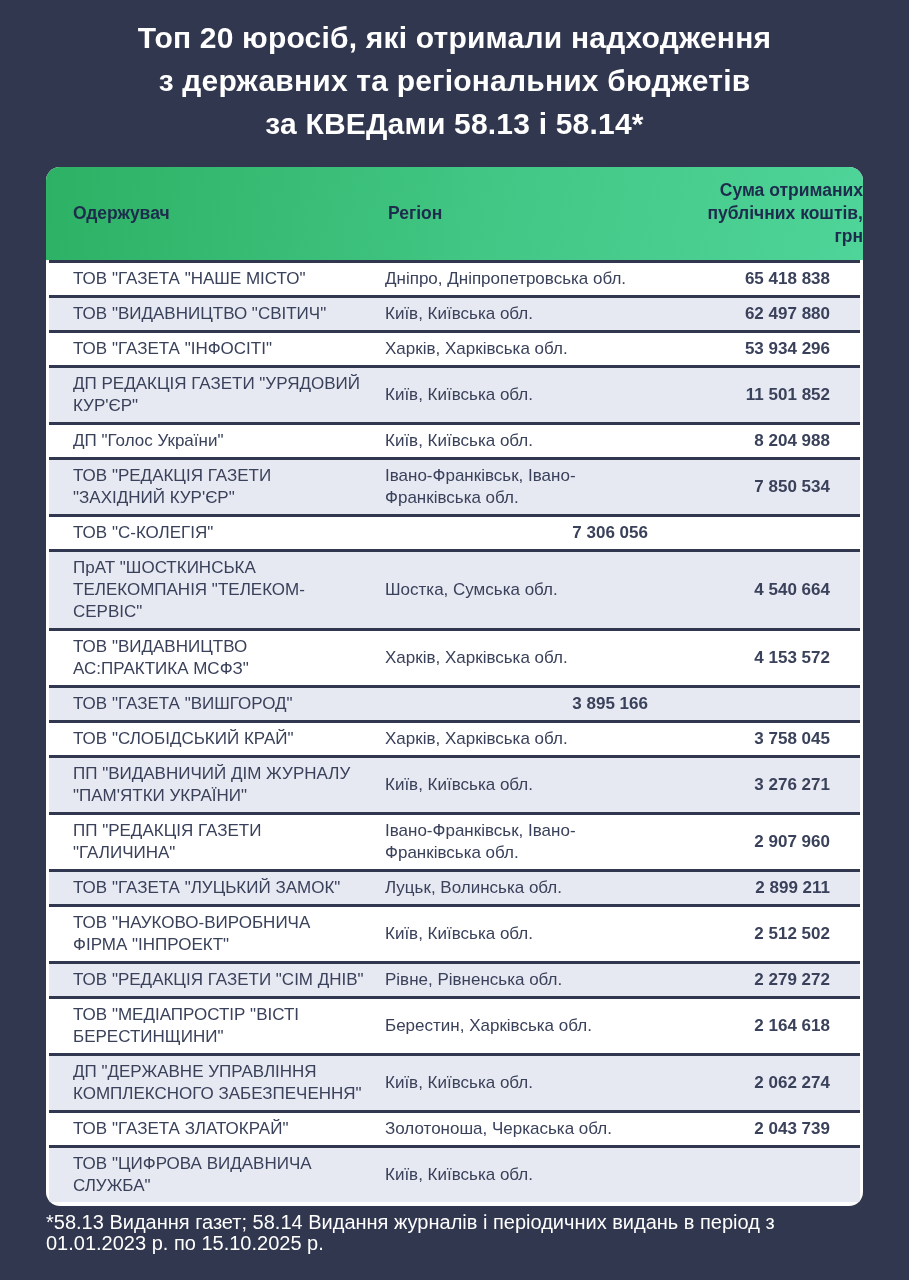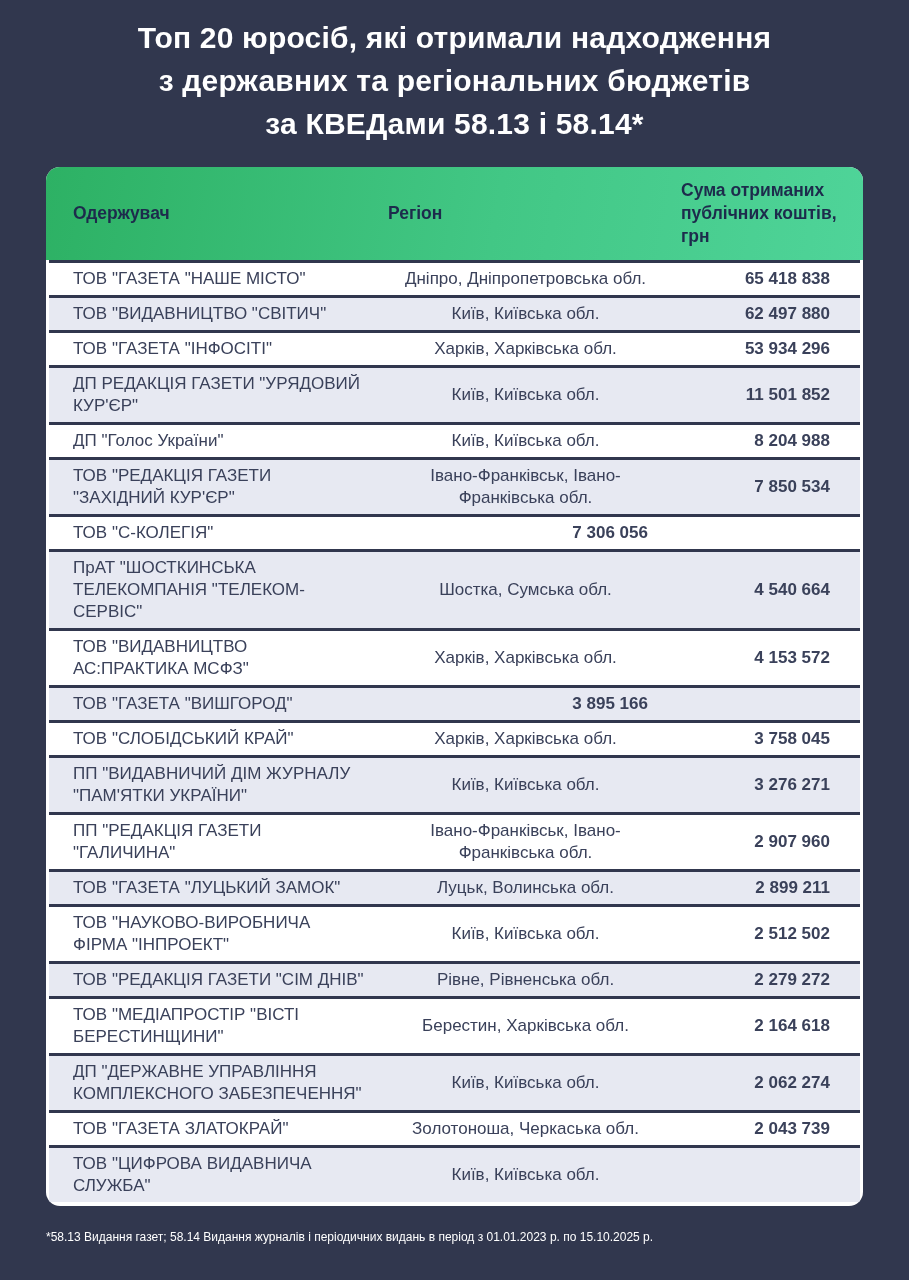--- a/index.html
+++ b/index.html
@@ -39,40 +39,40 @@
     background: linear-gradient(100deg, #2db164 0%, #42c785 55%, #4fd499 100%);
     color: #1d2b4c;
     font-weight: 700;
     font-size: 17.5px;
     line-height: 23px;
     padding: 12px 0;
     min-height: 70px;
   }
   .th.recipient { padding-left: 27px; }
   .th.region    { padding-right: 10px; }
-  .th.amount    { padding-right: 8px; }
+  .th.amount    { text-align: right; }
 
   .tbody { margin: 0 3px; }
   .row {
     border-top: 3px solid #31374e;
     background: #ffffff;
     color: #3a415a;
     font-size: 17px;
     line-height: 22px;
   }
   .row:nth-child(even) { background: #e7e9f2; }
   .cell { padding-top: 5px; padding-bottom: 5px; }
   .cell.recipient { padding-left: 24px; padding-right: 18px; }
-  .cell.region    { padding-right: 12px; text-align: center; }
+  .cell.region    { padding-right: 12px; }
   .cell.amount    { text-align: right; padding-right: 30px; white-space: nowrap; font-weight: bold; }
 
   
   .footnote {
-    margin-top: 21px;
-    font-size: 12px;
+    margin-top: 6px;
+    font-size: 20px;
     line-height: 21px;
     color: #ffffff;
   }
 </style>
 </head>
 <body>
 
 <div class="page">
 
   <h1 class="title">

